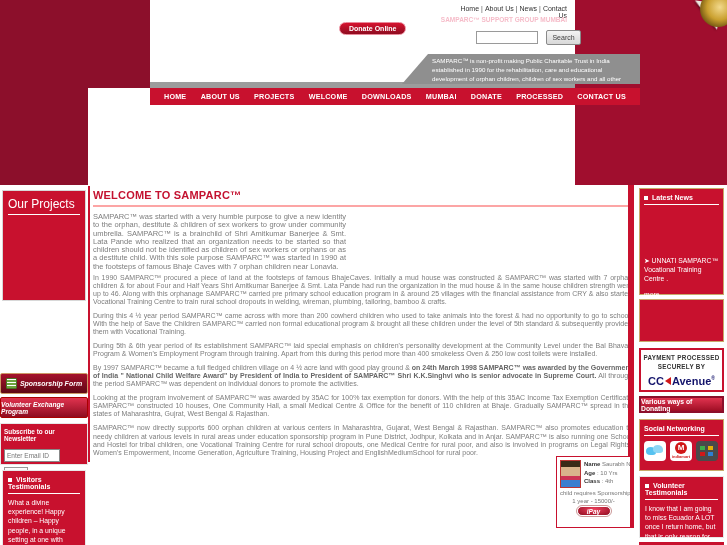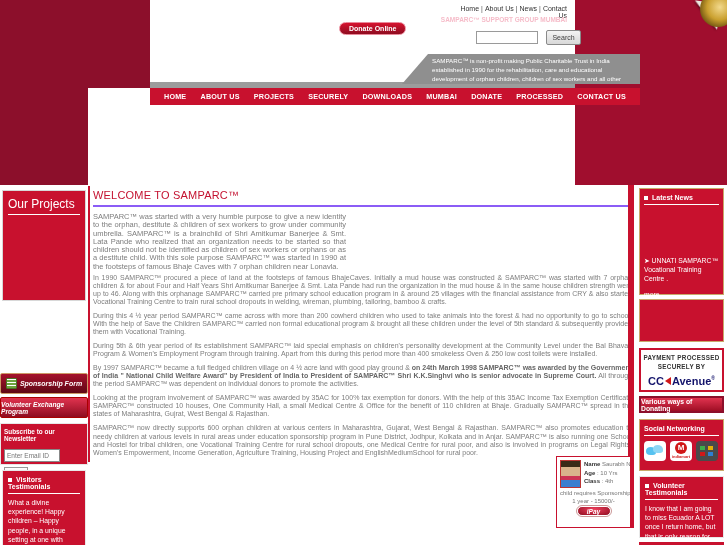--- a/index.html
+++ b/index.html
@@ -76,22 +76,22 @@
     vertical-align:middle; }
   .testi-head { color:#fff; font-size:7px; font-weight:bold; }
   .testi-rule { border:0; border-top:1px solid #fff; margin:3px 0 4px 0; }
   .testi-text { color:#fff; font-size:6.8px; line-height:1.35; }
   .more-link { color:#fff; font-size:6.8px; cursor:pointer; text-decoration:none; display:inline-block;
     margin-top:4px; }
 
   
   .content-border { position:absolute; left:88px; top:186px; width:2px; height:276px; background:#C8112E; }
   .main { position:absolute; left:93px; top:189px; width:539px; }
-  .welcome { color:#C41230; font-size:11px; font-weight:normal; letter-spacing:.2px;
-    border-bottom:2px solid #8b5cf6; padding-bottom:4px; margin-bottom:6px; }
+  .welcome { color:#C41230; font-size:11px; font-weight:bold; letter-spacing:.2px;
+    border-bottom:2px solid #fca5a5; padding-bottom:4px; margin-bottom:6px; }
   .subhead { color:#CC1022; font-size:7.5px; font-weight:bold; margin:2px 0 4px 0; }
   .intro { width:253px; color:#7d7d7d; font-size:7.5px; line-height:1.1; text-align:justify;
     margin-bottom:3px; }
   .hist { color:#7d7d7d; font-size:7px; line-height:1.15; text-align:justify; margin-bottom:6px; }
   .hist b { color:#666; }
 
   
   .sep-strip { position:absolute; left:628px; top:185px; width:6px; height:290px; background:#C8112E; }
   .rpanel { position:absolute; left:639px; width:85px; background:#C8112E; border:1px solid #c9a96a; }
   .news-panel { top:188px; height:107px; padding:5px 4px; }
@@ -168,21 +168,21 @@
     <button class="search-btn">Search</button>
   </div>
 
   <div class="gray-strip"></div>
   <div class="banner">SAMPARC™ is non-profit making Public Charitable Trust in India established in 1990 for the rehabilitation, care and educational development of orphan children, children of sex workers and all other needy, poor and disadvantaged children.</div>
 
   <div class="nav">
     <a>HOME</a>
     <a>ABOUT US</a>
     <a>PROJECTS</a>
-    <a>SECURELY</a>
+    <a>WELCOME</a>
     <a>DOWNLOADS</a>
     <a>MUMBAI</a>
     <a>DONATE</a>
     <a>PROCESSED</a>
     <a>CONTACT US</a>
   </div>
 
   <div class="projects-panel">
     <div class="panel-title">Our Projects</div>
     <hr class="panel-rule">

